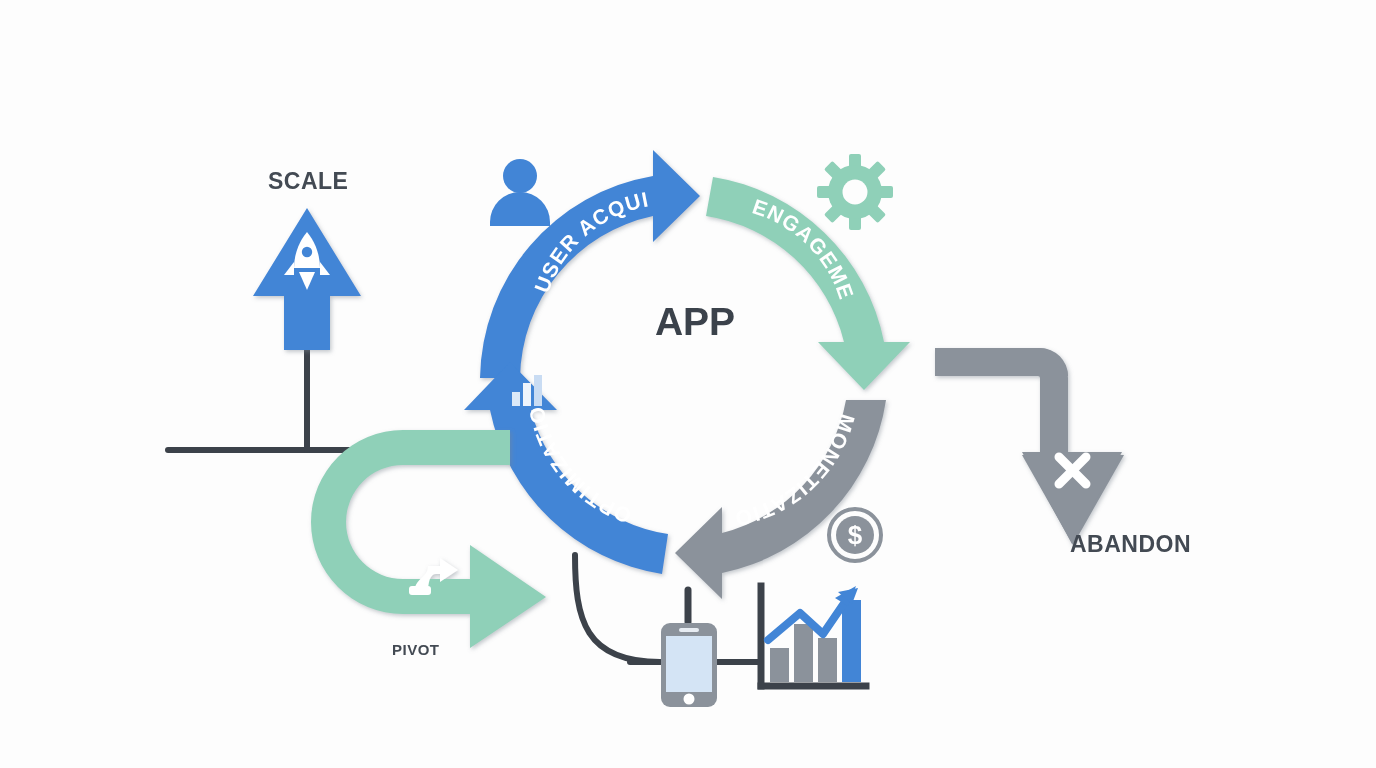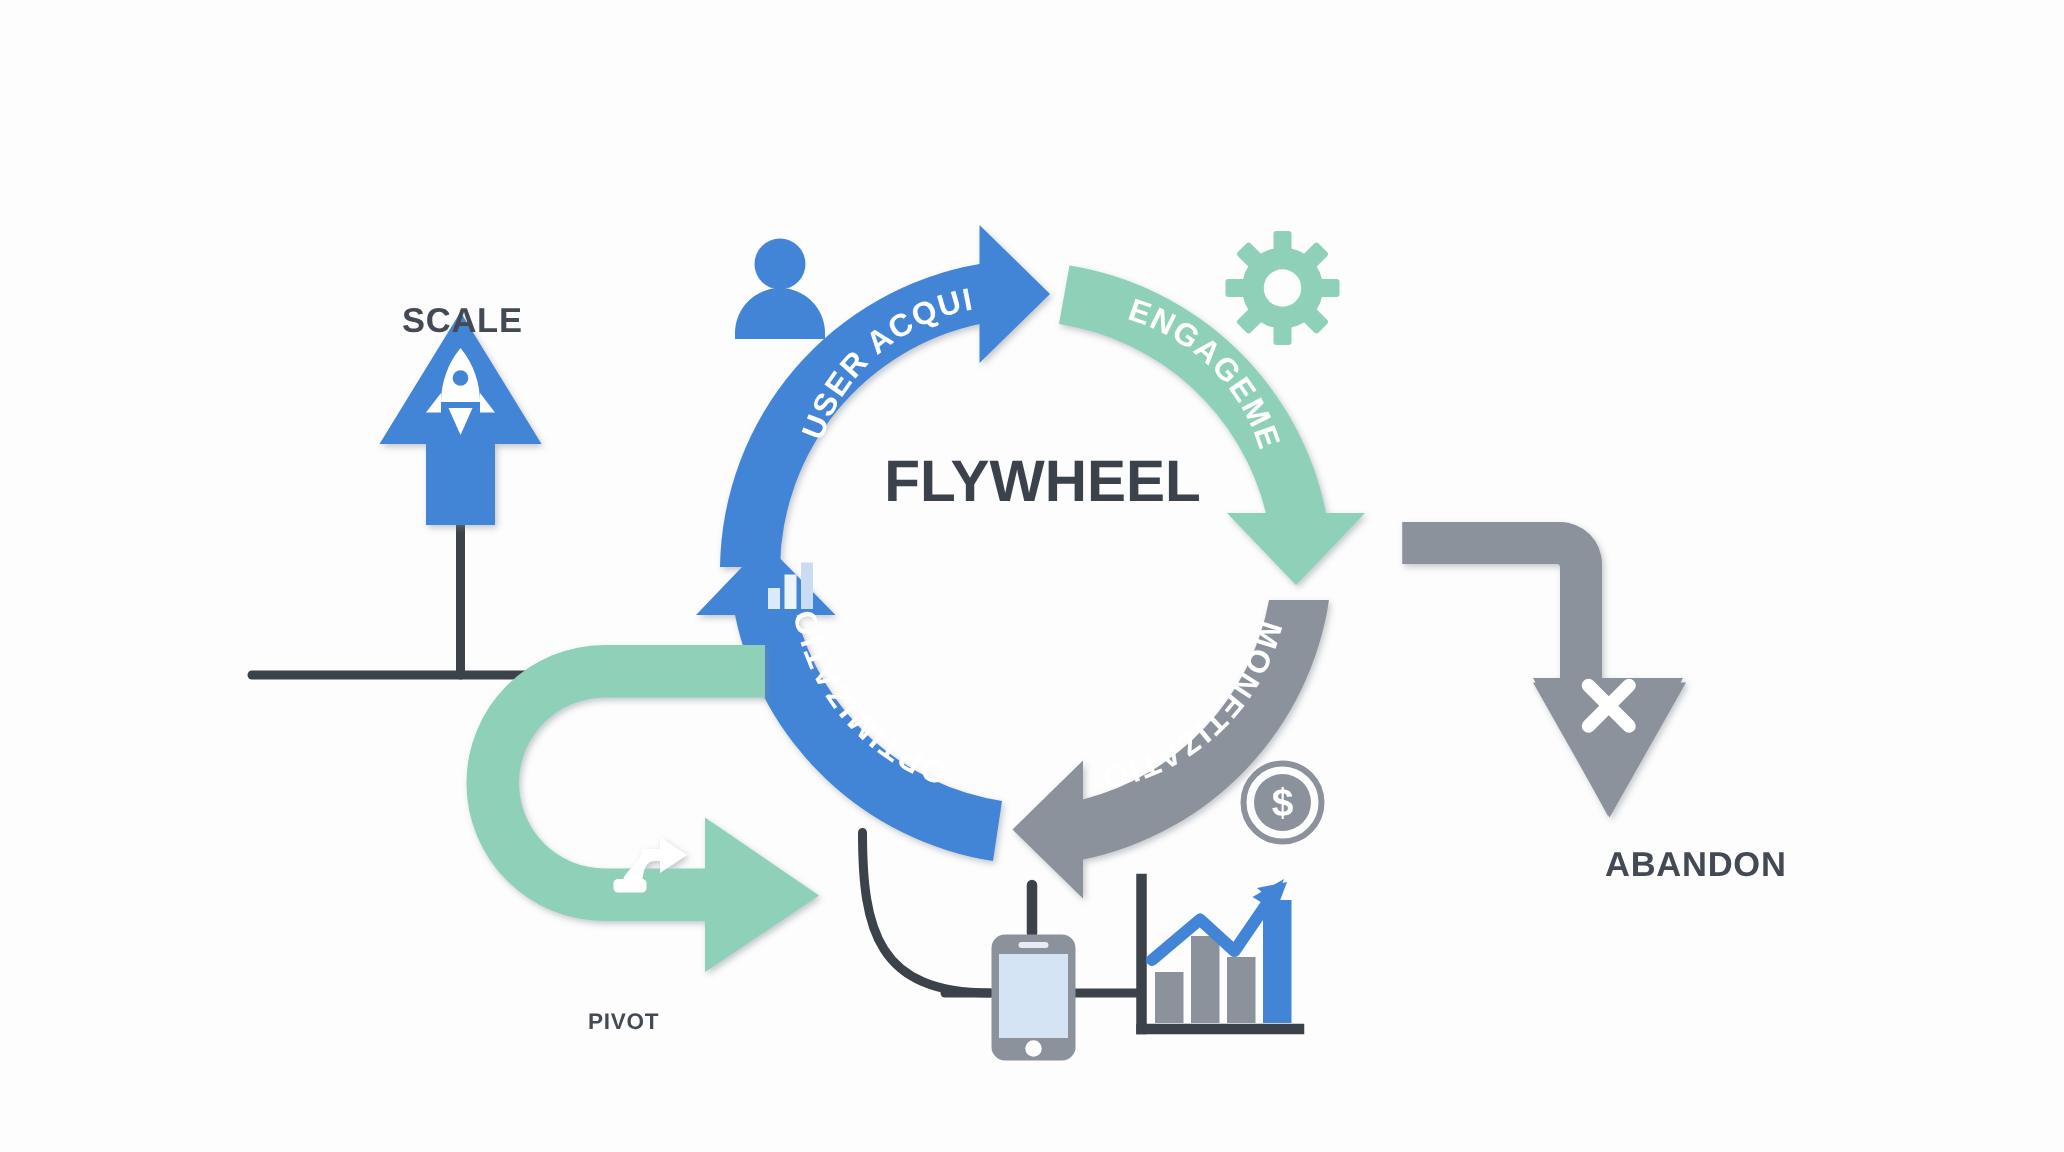--- a/index.html
+++ b/index.html
@@ -11,21 +11,20 @@
   }
   #stage{position:relative;width:1376px;height:768px;}
   #stage svg{position:absolute;top:0;left:0;}
   .lbl{
     position:absolute;
     font-family:"Liberation Sans", sans-serif;
     font-weight:bold;
     color:#434a53;
     white-space:nowrap;
     letter-spacing:.5px;
-    margin-top:32px;
   }
   #scale-label{left:268px;top:168px;font-size:23px;}
   #pivot-label{left:392px;top:641px;font-size:15px;}
   #abandon-label{left:1070px;top:531px;font-size:23px;}
   #center-title{
     position:absolute;left:565px;top:300px;width:260px;
     text-align:center;color:#3b424b;
     font-size:39px;font-weight:bold;line-height:44px;
   }
   #center-title div{display:block;}
@@ -235,16 +234,16 @@
       <path d="M 856 586 L 835 598 L 848 606 Z" fill="#4285d6"></path>
       <path d="M 858 588 L 838 592 L 852 604 Z" fill="#4285d6"></path>
     </g>
   </svg>
 
   <div class="lbl" id="scale-label">SCALE</div>
   <div class="lbl" id="pivot-label">PIVOT</div>
   <div class="lbl" id="abandon-label">ABANDON</div>
 
   <div id="center-title">
-    <div>FLYWHEEL</div>
+    <div>APP</div>
   </div>
 
 </div>
 
 </body></html>

